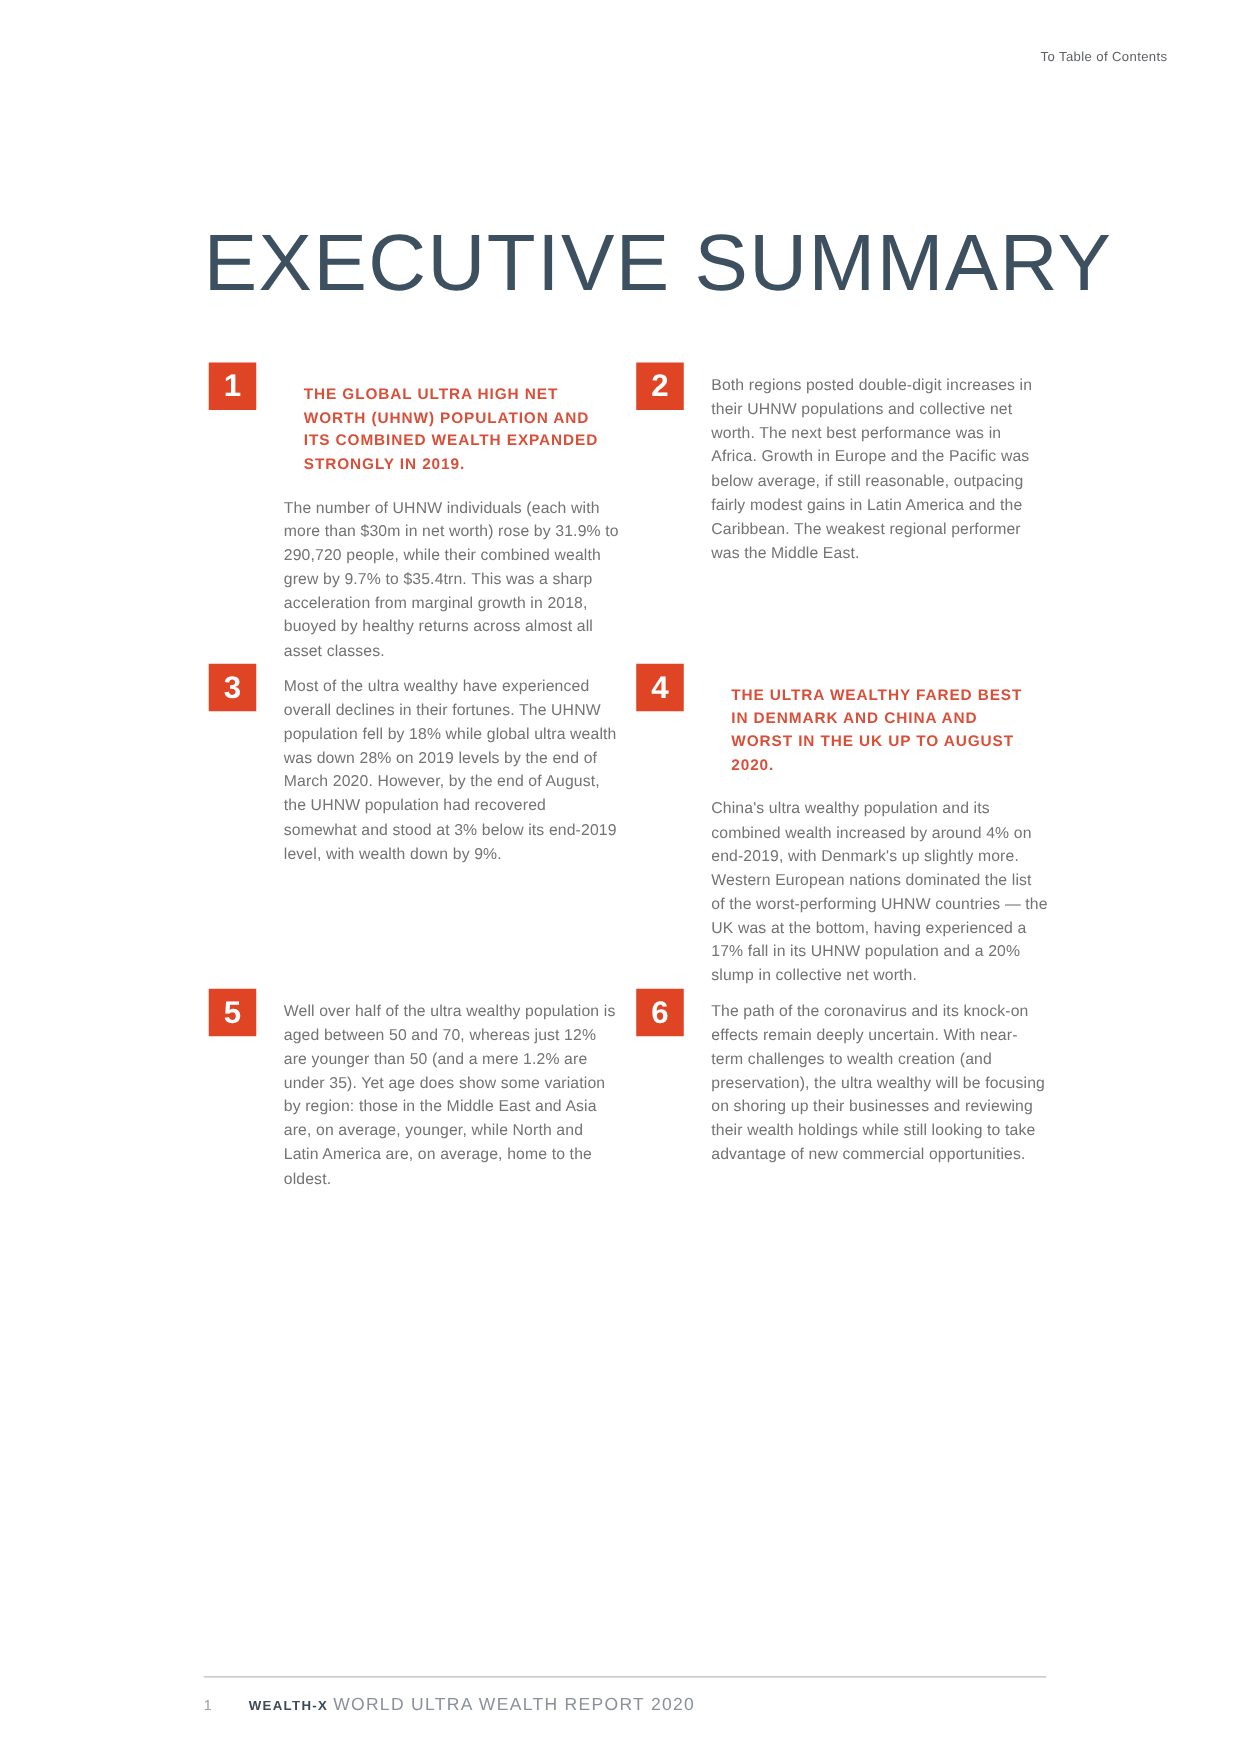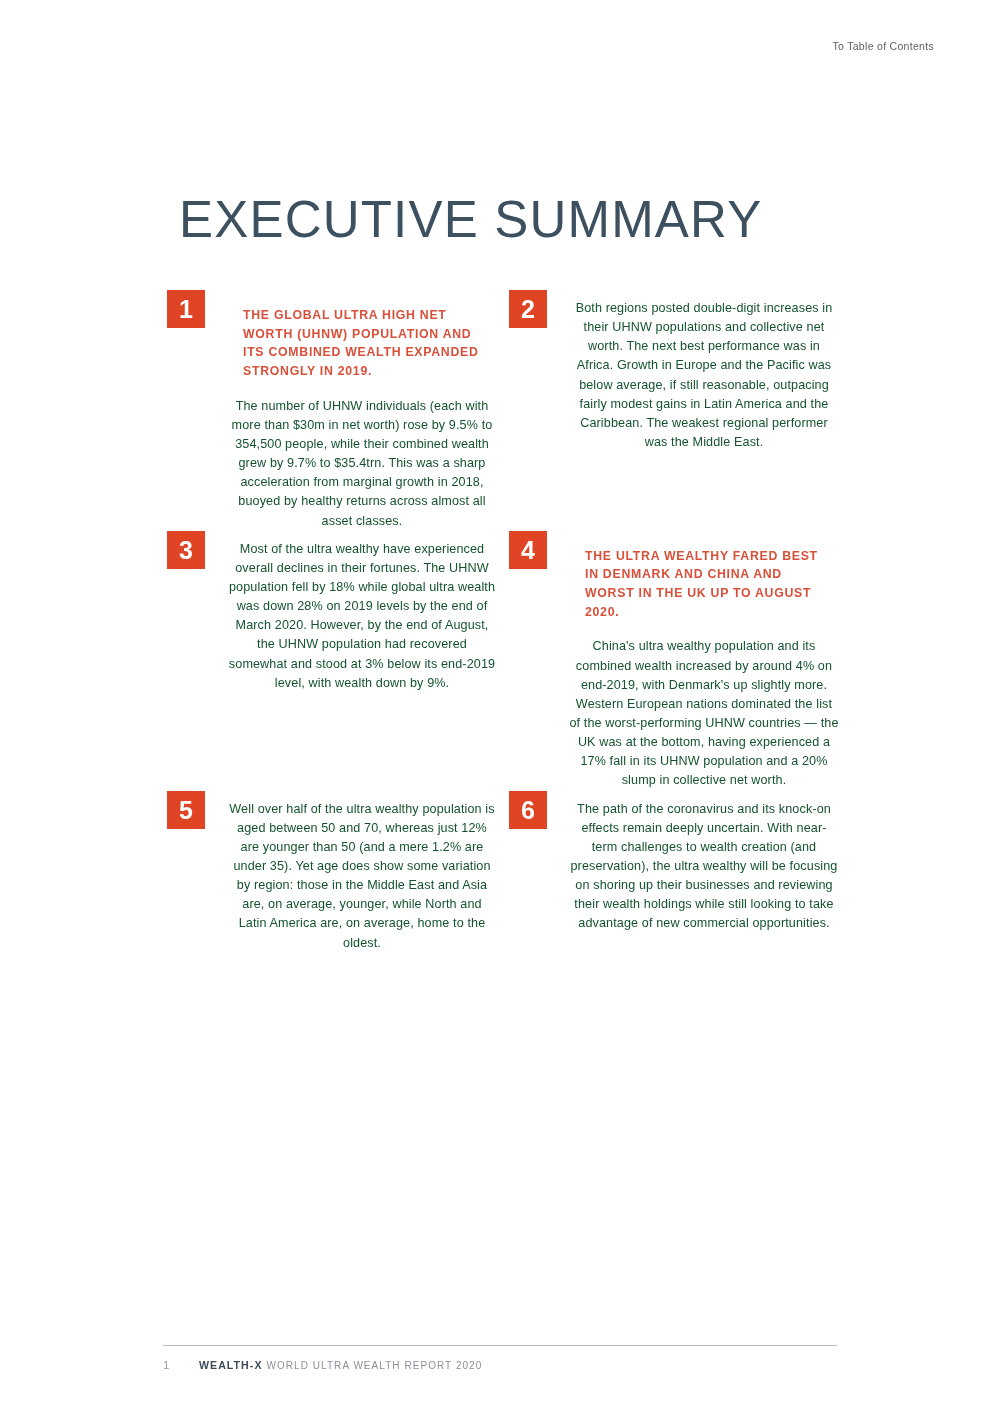--- a/index.html
+++ b/index.html
@@ -32,22 +32,22 @@
     color: #5d6166;
     text-decoration: none;
     font-family: "Liberation Sans", "DejaVu Sans", sans-serif;
   }
 
   
   .page-title {
     position: absolute;
     left: 163px;
     top: 178px;
-    margin: 16px;
-    font-size: 51px;
+    margin: 0;
+    font-size: 64px;
     line-height: 1;
     font-weight: 300;
     letter-spacing: 1.2px;
     color: #3c5060;
     font-family: "Liberation Sans", "DejaVu Sans", sans-serif;
     white-space: nowrap;
   }
 
   
   .summary-grid {
@@ -88,26 +88,25 @@
     font-size: 12.3px;
     font-weight: 700;
     line-height: 1.52;
     letter-spacing: 0.72px;
     text-transform: uppercase;
     font-family: "Liberation Sans", "DejaVu Sans", sans-serif;
   }
 
   .item-body {
     margin: 9px 0 0 0;
-    color: #14532d;
+    color: #737373;
     font-size: 12.6px;
     line-height: 1.52;
     letter-spacing: 0.12px;
     font-family: "Liberation Sans", "DejaVu Sans", sans-serif;
-    text-align: center;
   }
 
   
   .page-footer {
     position: absolute;
     left: 163px;
     right: 155px;
     bottom: 32px;
   }
   .footer-rule {
@@ -128,42 +127,42 @@
   }
   .footer-brand {
     color: #3c4a58;
     font-size: 10.6px;
     font-weight: 700;
     letter-spacing: 1.05px;
     font-family: "Liberation Sans", "DejaVu Sans", sans-serif;
   }
   .footer-report {
     color: #8a9199;
-    font-size: 10px;
+    font-size: 14px;
     font-weight: 400;
     letter-spacing: 1.05px;
     margin-left: 4px;
     font-family: "Liberation Sans", "DejaVu Sans", sans-serif;
   }
 </style>
 </head>
 <body>
 
 <div class="page-header">
   <a class="toc-link" href="#">To Table of Contents</a>
 </div>
 
 <h1 class="page-title">EXECUTIVE SUMMARY</h1>
 
 <div class="summary-grid">
 
   <div class="summary-item row-1-item">
     <div class="item-badge">1</div>
     <h2 class="item-heading">THE GLOBAL ULTRA HIGH NET WORTH (UHNW) POPULATION AND ITS COMBINED WEALTH EXPANDED STRONGLY IN 2019.</h2>
-    <p class="item-body">The number of UHNW individuals (each with more than $30m in net worth) rose by 9.5% to 354,500 people, while their combined wealth grew by 9.7% to $35.4trn. This was a sharp acceleration from marginal growth in 2018, buoyed by healthy returns across almost all asset classes.</p>
+    <p class="item-body">The number of UHNW individuals (each with more than $30m in net worth) rose by 31.9% to 290,720 people, while their combined wealth grew by 9.7% to $35.4trn. This was a sharp acceleration from marginal growth in 2018, buoyed by healthy returns across almost all asset classes.</p>
   </div>
 
   <div class="summary-item row-1-item">
     <div class="item-badge">2</div>
     <p class="item-body">Both regions posted double-digit increases in their UHNW populations and collective net worth. The next best performance was in Africa. Growth in Europe and the Pacific was below average, if still reasonable, outpacing fairly modest gains in Latin America and the Caribbean. The weakest regional performer was the Middle East.</p>
   </div>
 
   <div class="summary-item row-2-item">
     <div class="item-badge">3</div>
     <p class="item-body">Most of the ultra wealthy have experienced overall declines in their fortunes. The UHNW population fell by 18% while global ultra wealth was down 28% on 2019 levels by the end of March 2020. However, by the end of August, the UHNW population had recovered somewhat and stood at 3% below its end-2019 level, with wealth down by 9%.</p>

